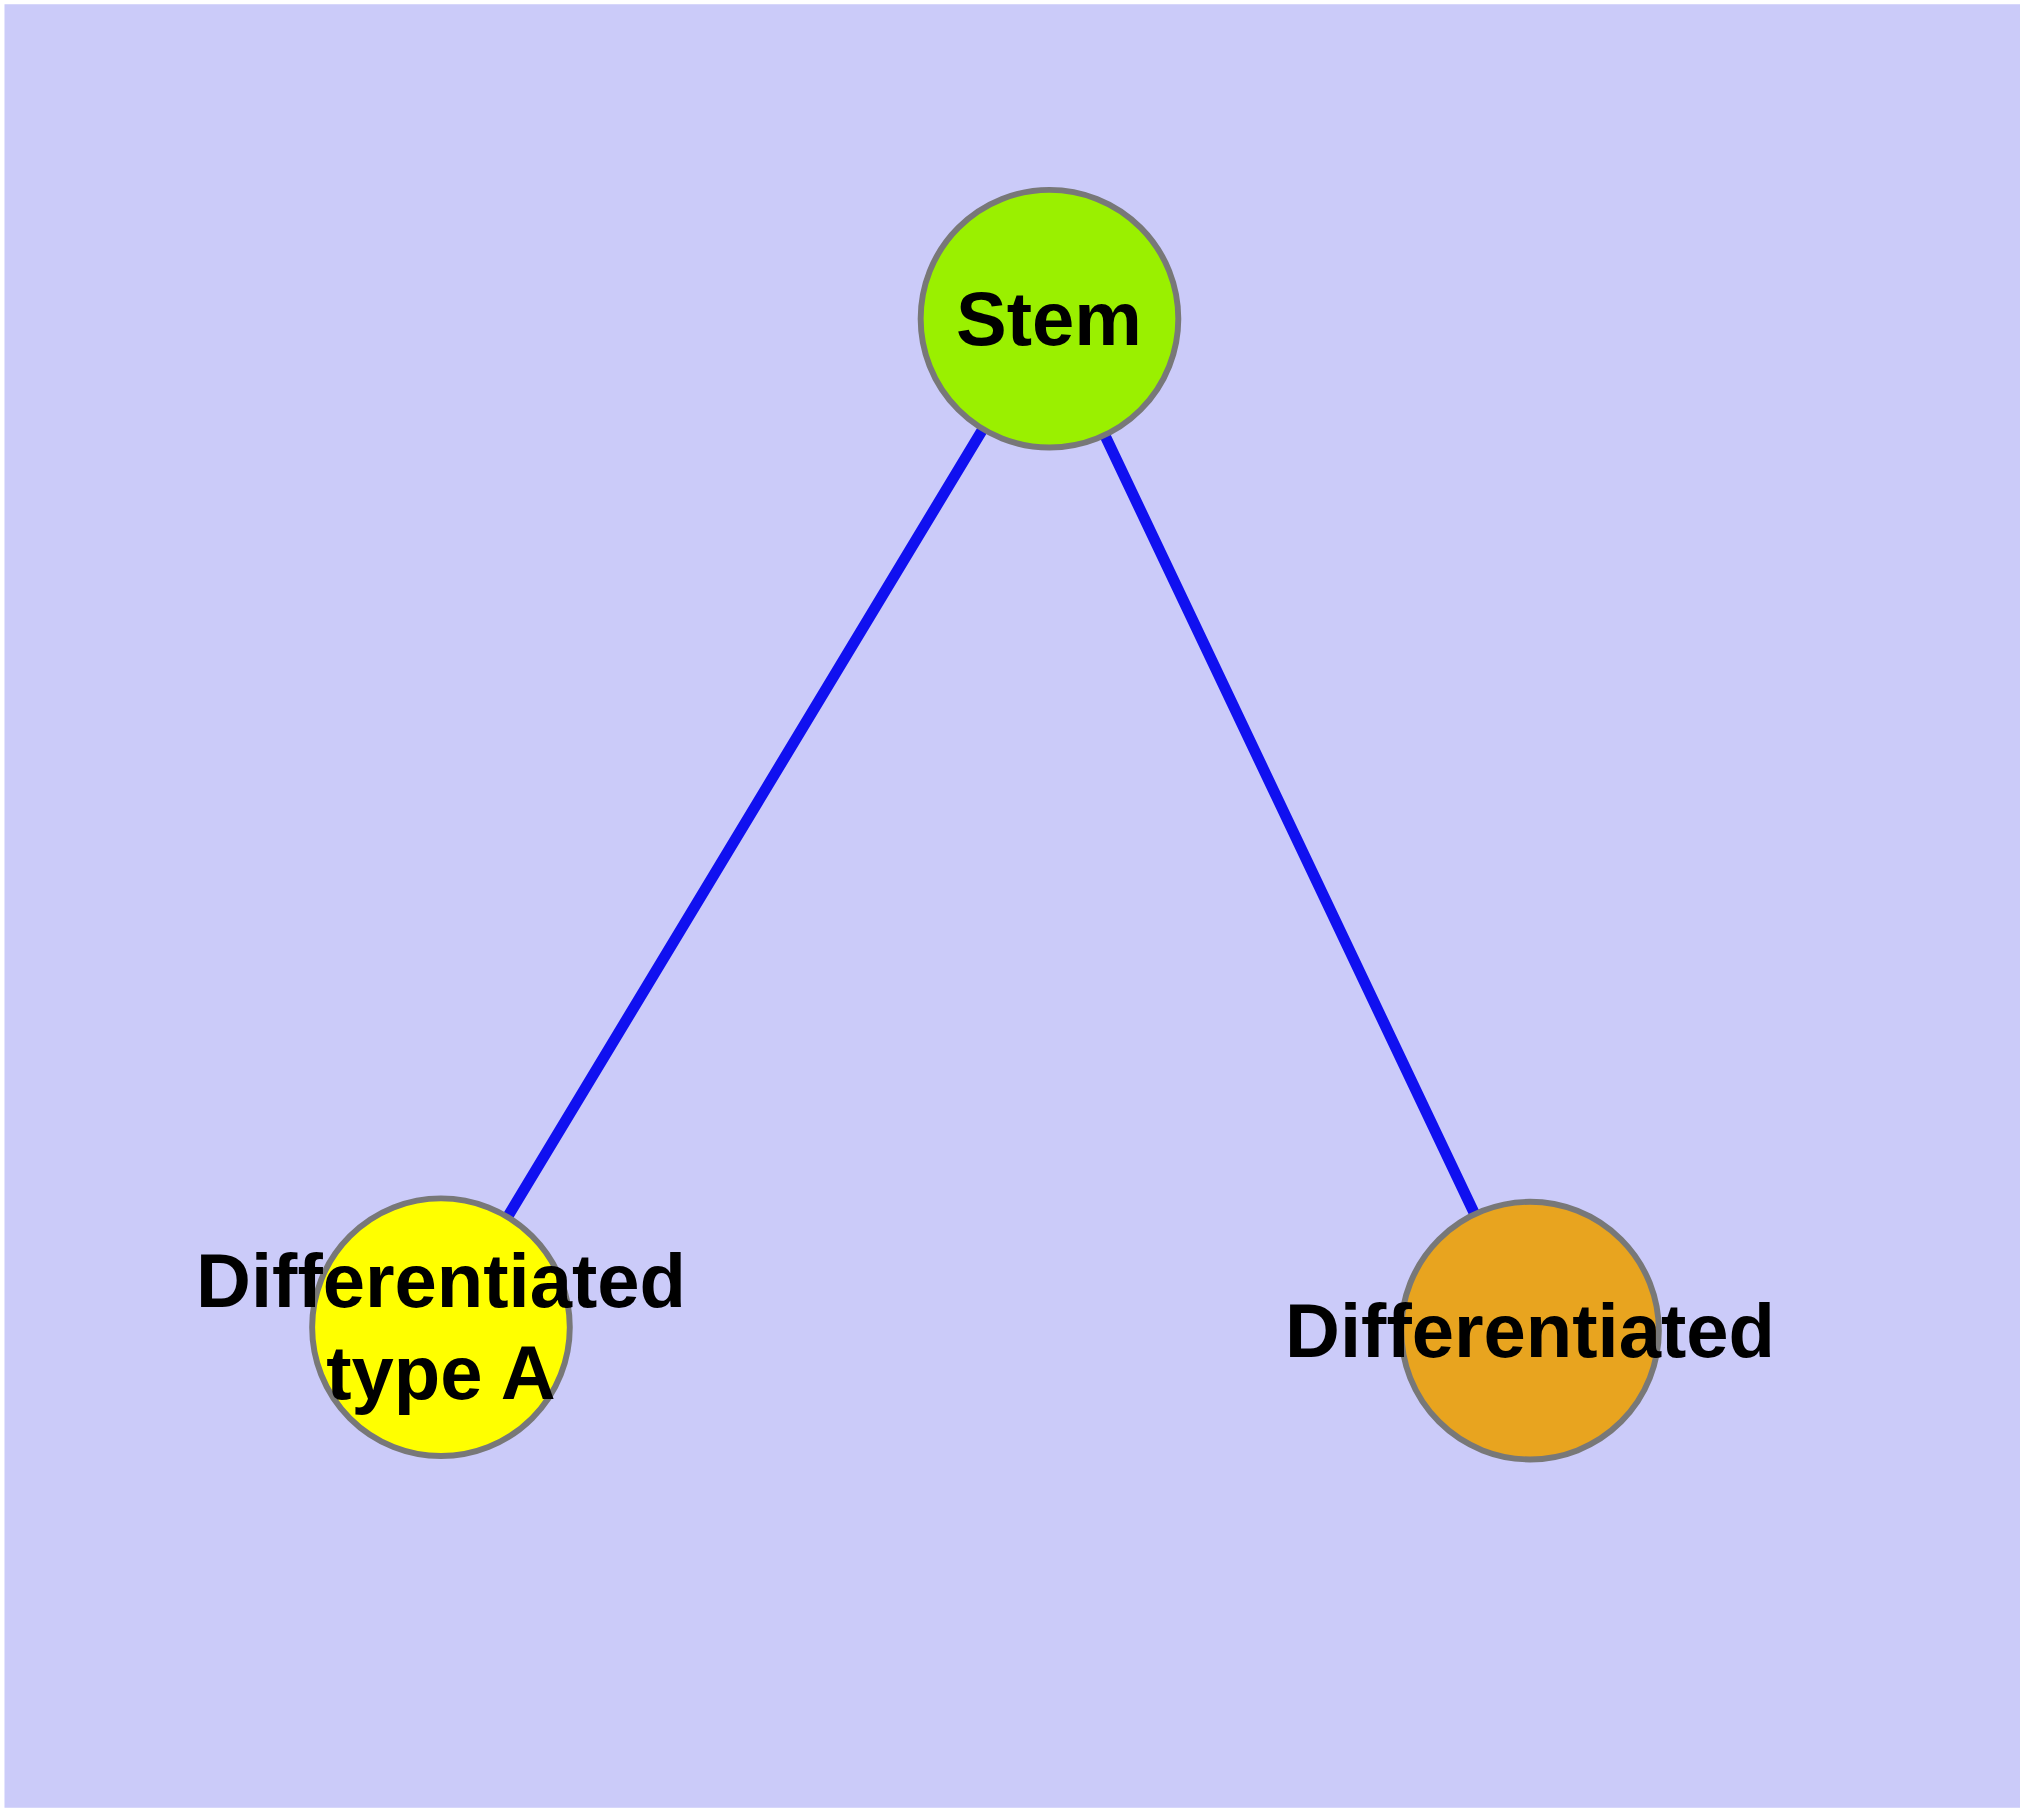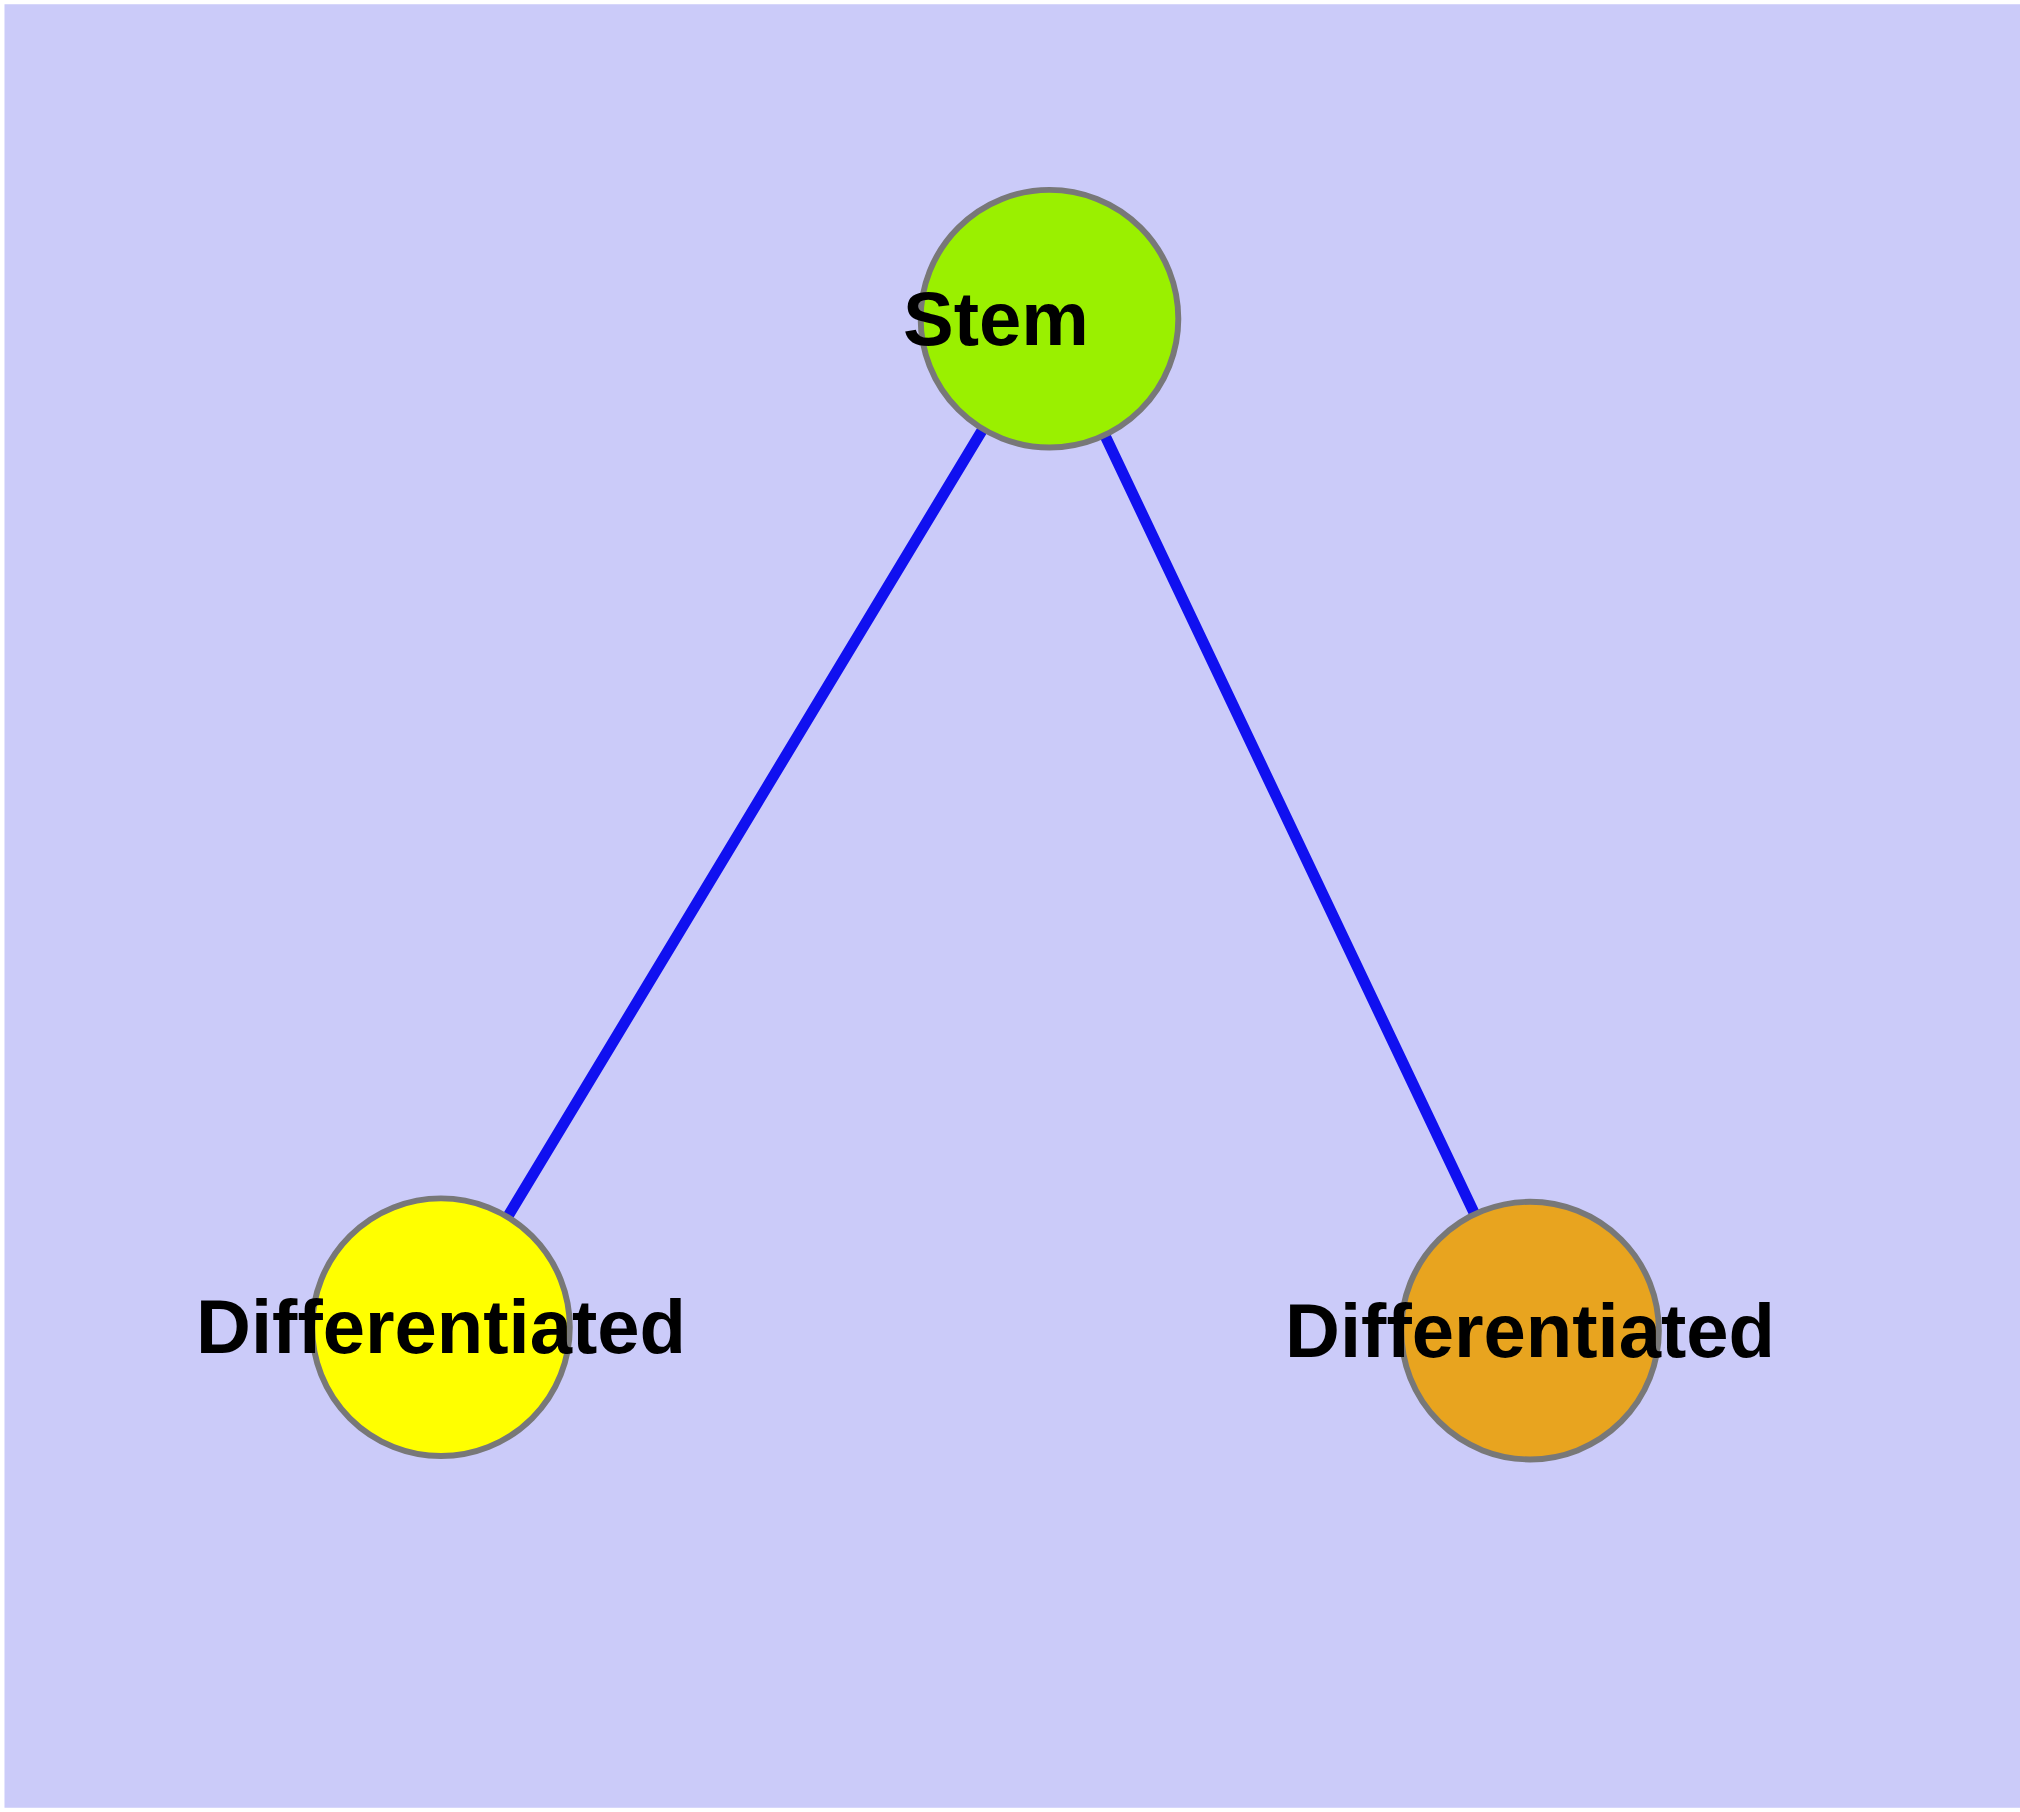--- a/index.html
+++ b/index.html
@@ -53,24 +53,25 @@
 
     <line x1="1238" y1="376" x2="1805" y2="1570" class="edge-line" stroke="#1010F0"></line>
 
     <circle cx="1238" cy="376" r="152" class="node-circle" fill="#9AF000" stroke="#787878"></circle>
 
     <circle cx="520" cy="1566" r="152" class="node-circle" fill="#FFFF00" stroke="#787878"></circle>
 
     <circle cx="1805" cy="1570" r="152" class="node-circle" fill="#E8A41F" stroke="#787878"></circle>
   </svg>
 
-  <div class="node-label" style="left:996px; top:319px;">Stem</div>
+  <div class="node-label" style="left:1049px; top:319px;">Stem</div>
 
   <div class="node-label" style="left:441px; top:1327px;">
     <div>Differentiated</div>
+    <div>type A</div>
   </div>
 
   <div class="node-label" style="left:1530px; top:1331px;">
     <div>Differentiated</div>
   </div>
 
 </div>
 
 
 </body></html>

